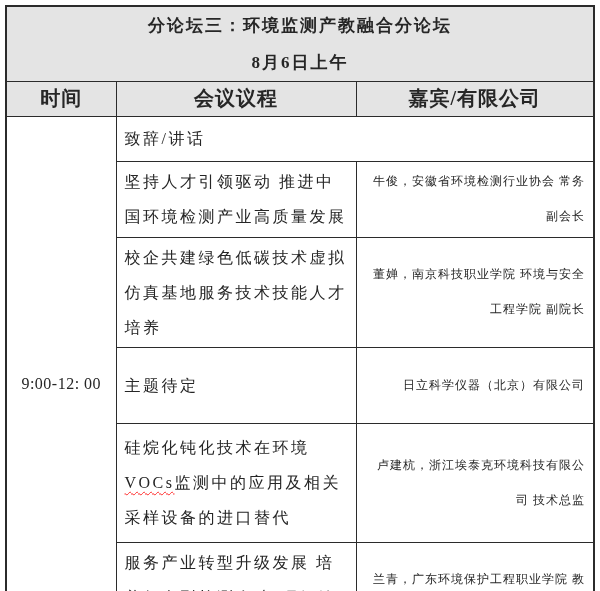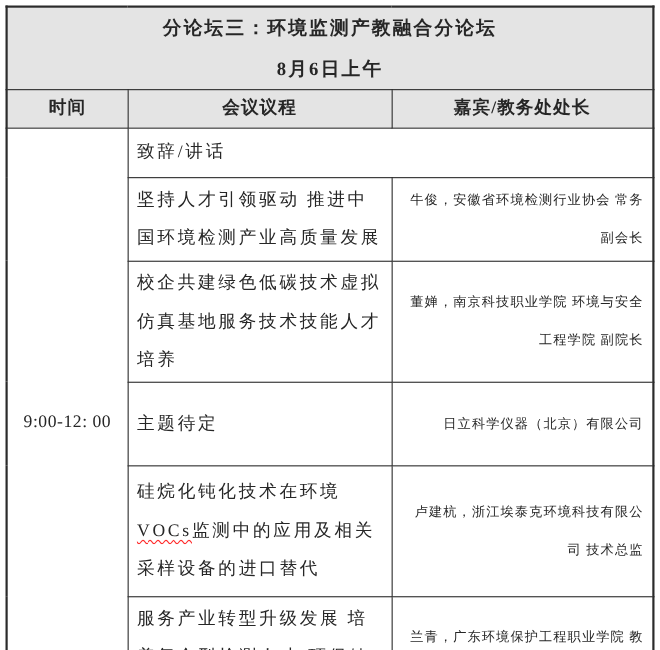--- a/index.html
+++ b/index.html
@@ -42,21 +42,21 @@
     letter-spacing: 2px;
   }
   .title-cell .t-line { display: block; }
   .title-cell .t-line + .t-line { margin-top: 14px; }
 
   .col-head {
     background: #e4e4e4;
     text-align: center;
     height: 35px;
     font-weight: bold;
-    font-size: 16px;
+    font-size: 20px;
     letter-spacing: 1px;
   }
 
   .time-cell {
     text-align: center;
     font-size: 16px;
     letter-spacing: 0.5px;
     white-space: nowrap;
   }
 
@@ -102,21 +102,21 @@
     <tbody>
       <tr>
         <td class="title-cell" colspan="3">
           <span class="t-line">分论坛三：环境监测产教融合分论坛</span>
           <span class="t-line">8月6日上午</span>
         </td>
       </tr>
       <tr>
         <td class="col-head">时间</td>
         <td class="col-head">会议议程</td>
-        <td class="col-head">嘉宾/教务处处长</td>
+        <td class="col-head">嘉宾/有限公司</td>
       </tr>
       <tr class="r-speech">
         <td class="time-cell" rowspan="6">9:00-12: 00</td>
         <td class="agenda-cell" colspan="2">致辞/讲话</td>
       </tr>
       <tr class="r-talk1">
         <td class="agenda-cell">坚持人才引领驱动 推进中国环境检测产业高质量发展</td>
         <td class="expert-cell">牛俊，安徽省环境检测行业协会 常务副会长</td>
       </tr>
       <tr class="r-talk2">

